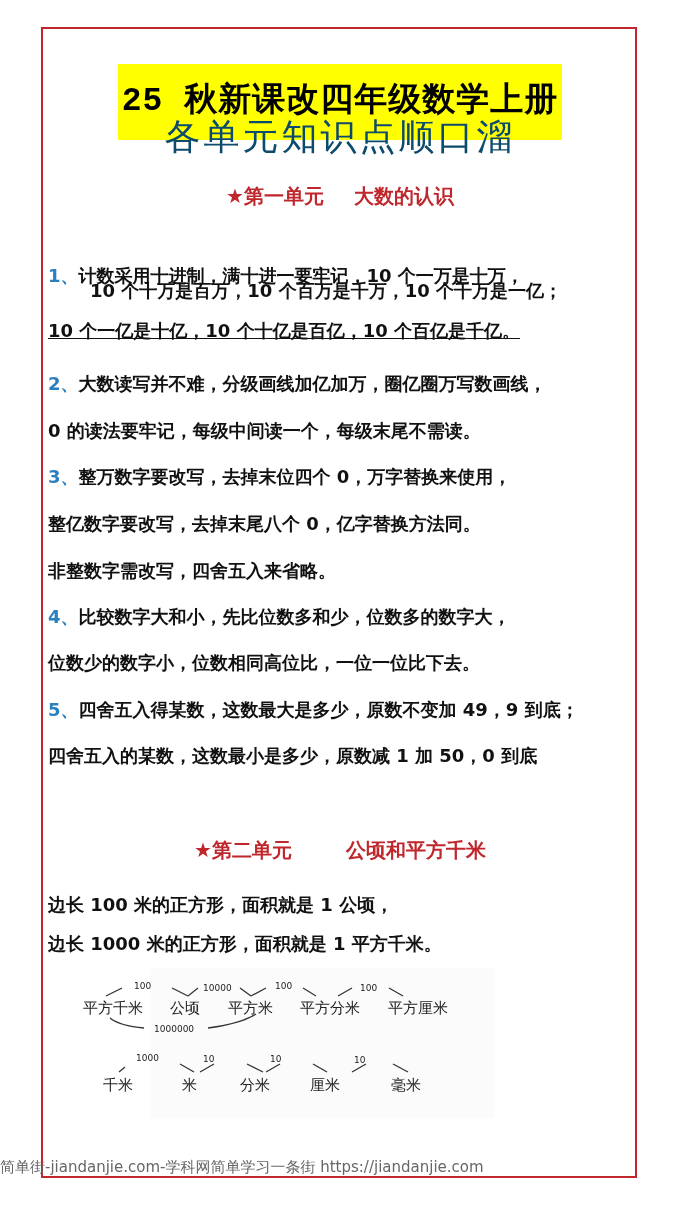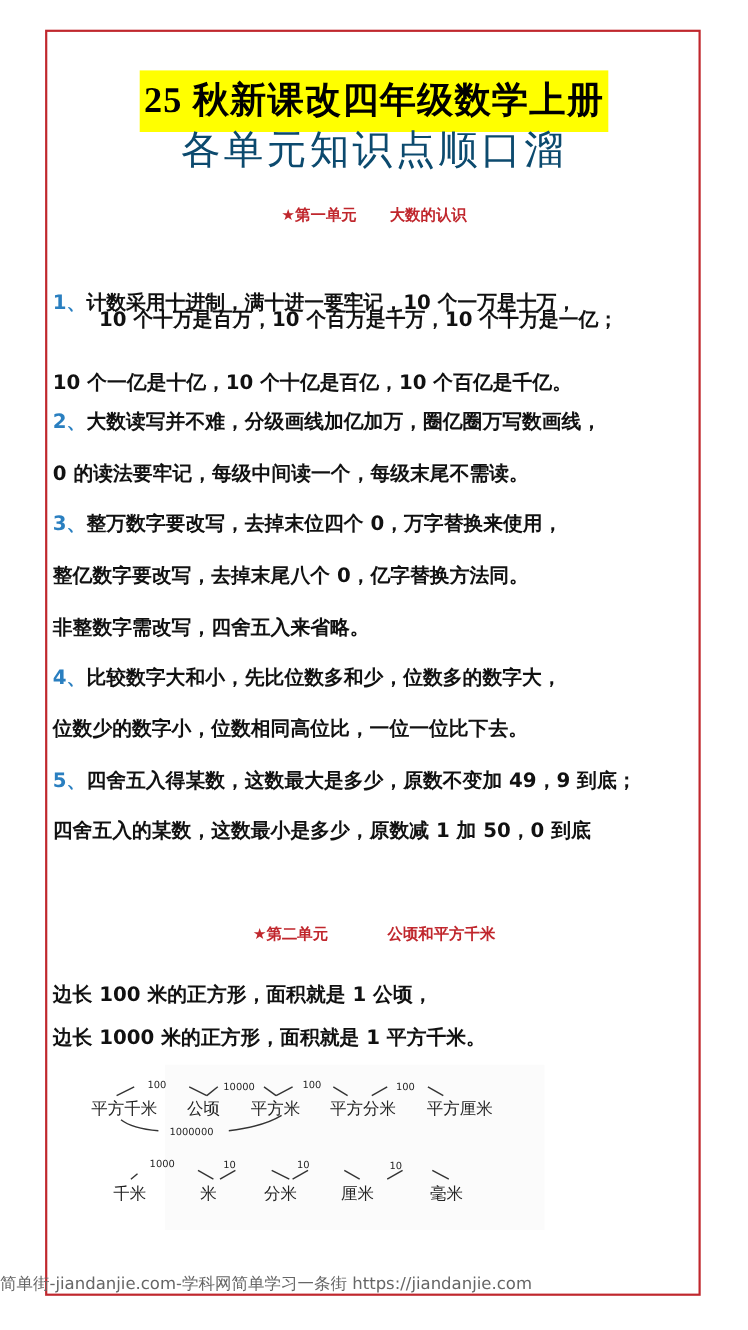--- a/index.html
+++ b/index.html
@@ -8,31 +8,31 @@
       font-family: "DejaVu Sans", "Liberation Sans", sans-serif;
       color: #111;
     }
     .frame {
       position: absolute; left: 41px; top: 27px; width: 596px; height: 1151px;
       border: 2px solid #c0272d; box-sizing: border-box;
     }
     .title-wrap { position: absolute; left: 0; right: 0; top: 64px; text-align: center; }
     .title {
       display: inline-block; background: #ffff00; color: #000;
-      font-family: Liberation Serif, serif; font-weight: bold;
-      font-size: 33px; line-height: 46px; padding: 5px 4px; letter-spacing: 1px;
+      font-family: Liberation Mono, monospace; font-weight: bold;
+      font-size: 33px; line-height: 46px; padding: 15px 4px; letter-spacing: 1px;
     }
     .subtitle {
       position: absolute; left: 0; right: 0; top: 114px; text-align: center;
       color: #0c4a6e; font-family: "DejaVu Serif", "Liberation Serif", serif; font-weight: normal;
       font-size: 36px; line-height: 46px; letter-spacing: 3px;
     }
     .unit-title {
       position: absolute; left: 0; right: 0; text-align: center;
-      color: #c0272d; font-weight: bold; font-size: 14px; line-height: 24px;
+      color: #c0272d; font-weight: bold; font-size: 20px; line-height: 24px;
     }
     .unit-title .gap { display: inline-block; width: 30px; }
     .unit2 .gap { width: 54px; }
     .line {
       position: absolute; left: 48px; font-size: 18px; line-height: 26px; font-weight: bold;
       white-space: nowrap; color: #111;
     }
     .num { color: #2a7fc0; }
     .diagram {
       position: absolute; left: 150px; top: 968px; width: 345px; height: 150px;
@@ -55,21 +55,21 @@
   <span class="title">25 秋新课改四年级数学上册</span>
 </div>
 <div class="subtitle">各单元知识点顺口溜</div>
 
 <div class="unit-title" style="top:184px;">
   <span>★</span><span>第一单元</span><span class="gap"></span><span>大数的认识</span>
 </div>
 
 <div class="line" style="top:230px;margin-top:33px;"><span class="num">1、</span><span>计数采用十进制，满十进一要牢记，10 个一万是十万，</span></div>
 <div class="line" style="top:278px;margin-left:42px;">10 个十万是百万，10 个百万是千万，10 个千万是一亿；</div>
-<div class="line" style="top:336px;">10 个一亿是十亿，10 个十亿是百亿，10 个百亿是千亿。</div>
+<div class="line" style="top:318px;text-decoration:underline;">10 个一亿是十亿，10 个十亿是百亿，10 个百亿是千亿。</div>
 
 <div class="line" style="top:371px;"><span class="num">2、</span><span>大数读写并不难，分级画线加亿加万，圈亿圈万写数画线，</span></div>
 <div class="line" style="top:418px;">0 的读法要牢记，每级中间读一个，每级末尾不需读。</div>
 
 <div class="line" style="top:464px;"><span class="num">3、</span><span>整万数字要改写，去掉末位四个 0，万字替换来使用，</span></div>
 <div class="line" style="top:511px;">整亿数字要改写，去掉末尾八个 0，亿字替换方法同。</div>
 <div class="line" style="top:558px;">非整数字需改写，四舍五入来省略。</div>
 
 <div class="line" style="top:604px;"><span class="num">4、</span><span>比较数字大和小，先比位数多和少，位数多的数字大，</span></div>
 <div class="line" style="top:650px;">位数少的数字小，位数相同高位比，一位一位比下去。</div>

